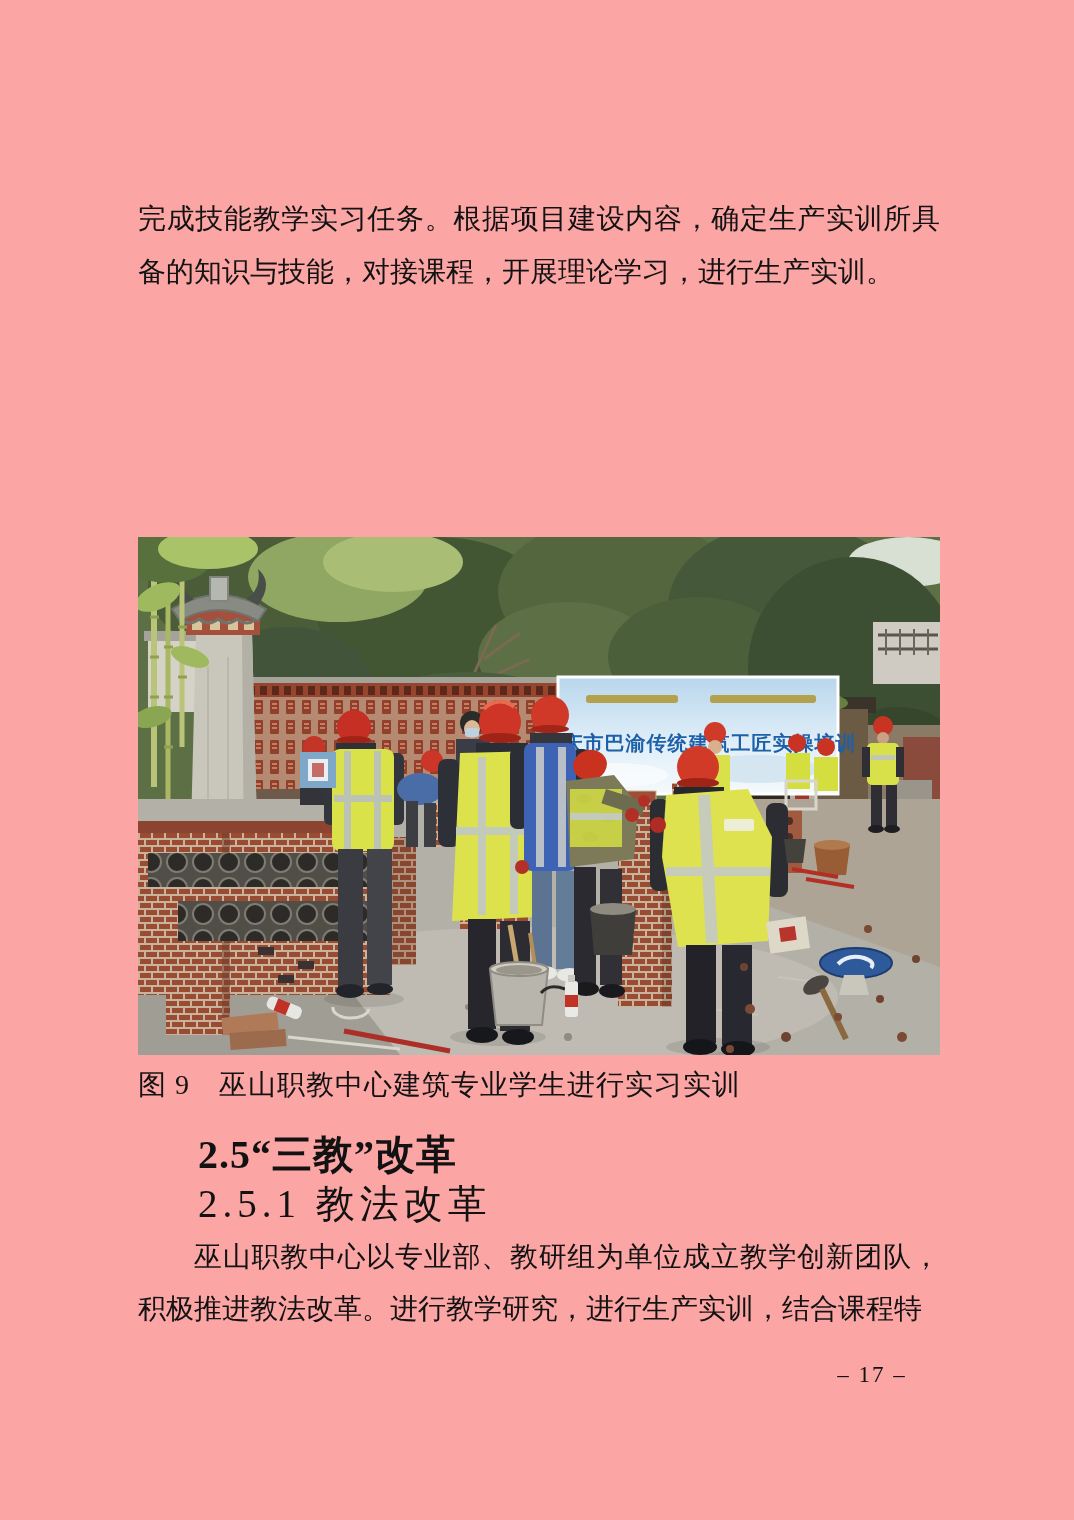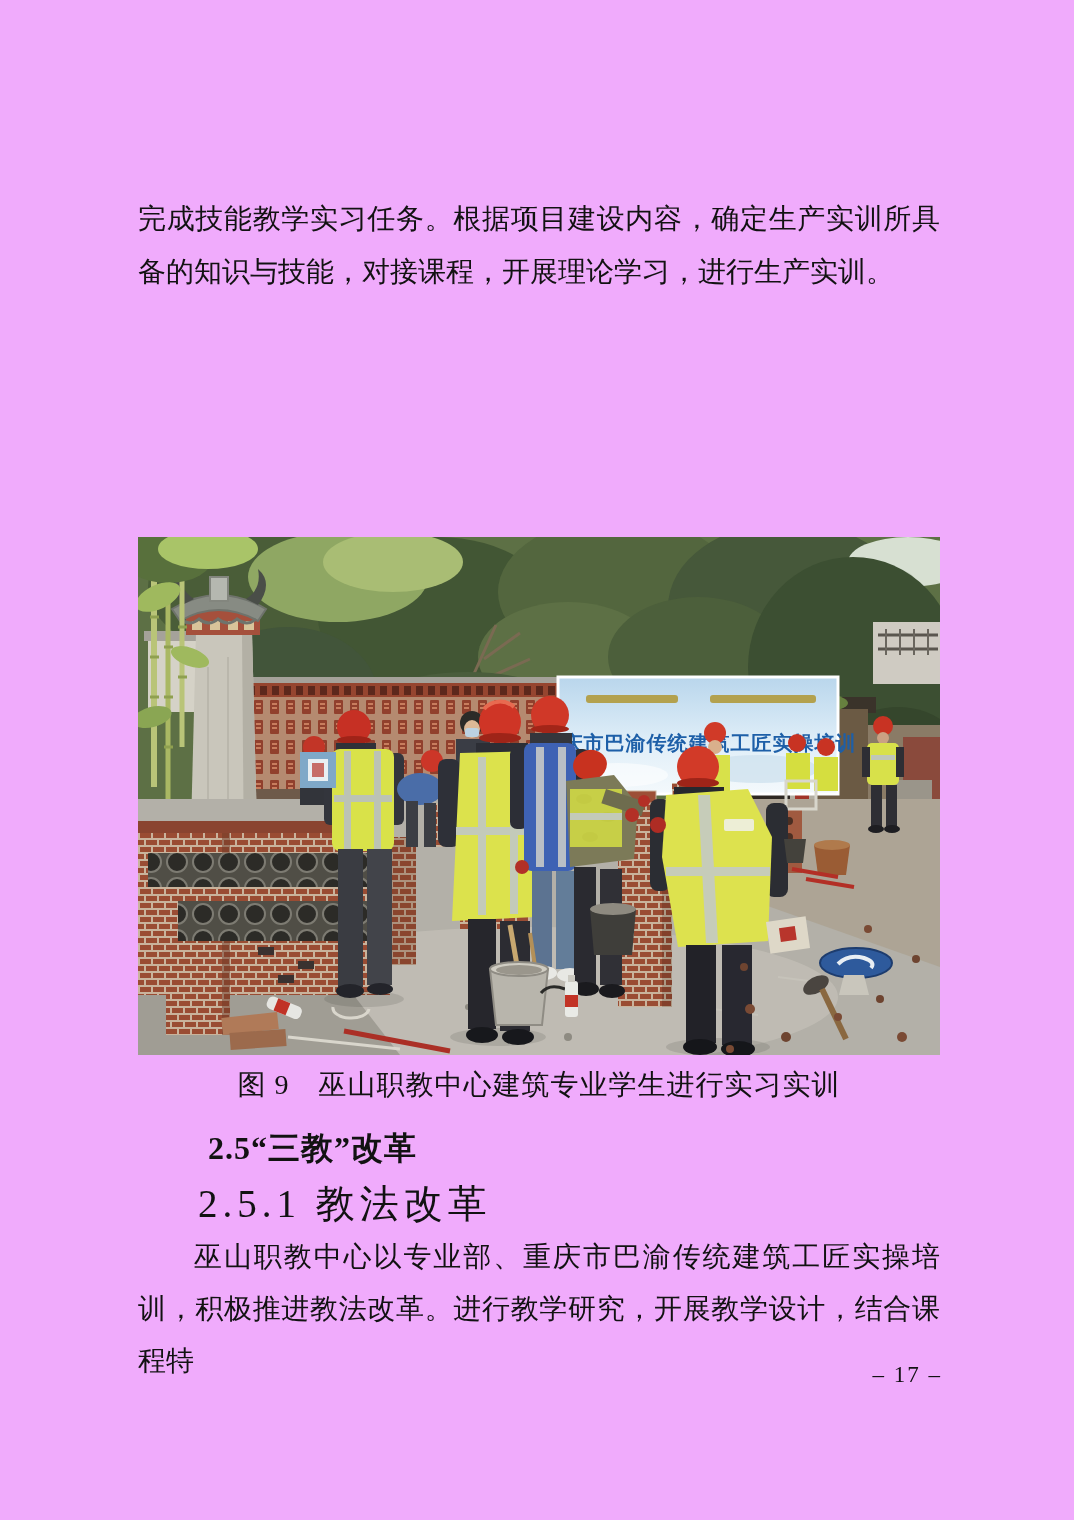--- a/index.html
+++ b/index.html
@@ -1,53 +1,53 @@
 <!DOCTYPE html>
 <html><head>
 <meta charset="utf-8">
 <style>
   html,body{margin:0;padding:0;background:#ffffff;}
   .page{
     position:relative;
     width:1074px;height:1520px;
-    background:#f0abfc;
+    background:#fca5a5;
     font-family:"Liberation Serif","DejaVu Serif",serif;
     color:#121212;
     overflow:hidden;
   }
   .body-text{
     position:absolute;left:138px;width:802px;margin:0;
     font-size:28px;line-height:53px;
     text-align:justify;text-justify:inter-ideograph;
     letter-spacing:0;
   }
   .p1{top:192px;}
   .p2{top:297px;}
   .p3{top:1231px;line-height:52px;}
   .indent{text-indent:2em;}
   .photo{
     position:absolute;left:138px;top:537px;width:802px;height:518px;
     overflow:hidden;background:#8fa05e;
   }
   .caption{
     position:absolute;left:138px;top:1066px;width:802px;margin:0;
-    font-size:28px;text-align:center;letter-spacing:1px;
+    font-size:28px;letter-spacing:1px;
   }
   .heading{
-    position:absolute;left:208px;top:1127px;margin:0;
-    font-size:32px;font-weight:bold;letter-spacing:1px;
+    position:absolute;left:198px;top:1127px;margin:0;
+    font-size:40px;font-weight:bold;letter-spacing:1px;
     font-family:"Liberation Serif","DejaVu Serif",serif;
   }
   .subheading{
     position:absolute;left:198px;top:1177px;margin:0;
     font-size:39px;font-weight:normal;letter-spacing:5px;
   }
   .page-number{
     position:absolute;left:802px;top:1362px;width:140px;margin:0;
-    font-size:23px;text-align:right;letter-spacing:2px;
+    font-size:23px;text-align:center;letter-spacing:2px;
     font-family:"Liberation Serif","DejaVu Serif",serif;
   }
 </style>
 </head>
 <body>
 
 <div class="page">
 
   <p class="body-text p1">完成技能教学实习任务。根据项目建设内容，确定生产实训所具备的知识与技能，对接课程，开展理论学习，进行生产实训。</p>
 
@@ -413,17 +413,17 @@
         <rect x="174" y="226" width="12" height="14" fill="#b8352c" opacity="0.7"></rect>
       </g>
     </svg>
   </div>
 
   <p class="caption">图 9　巫山职教中心建筑专业学生进行实习实训</p>
 
   <h2 class="heading">2.5“三教”改革</h2>
   <h3 class="subheading">2.5.1 教法改革</h3>
 
-  <p class="body-text p3 indent">巫山职教中心以专业部、重庆市巴渝传统建筑工匠实操培训，积极推进教法改革。进行教学研究，开展教学设计，结合课程特</p>
+  <p class="body-text p3 indent">巫山职教中心以专业部、教研组为单位成立教学创新团队，积极推进教法改革。进行教学研究，进行生产实训，结合课程特</p>
 
   <p class="page-number">– 17 –</p>
 
 </div>
 
 </body></html>

